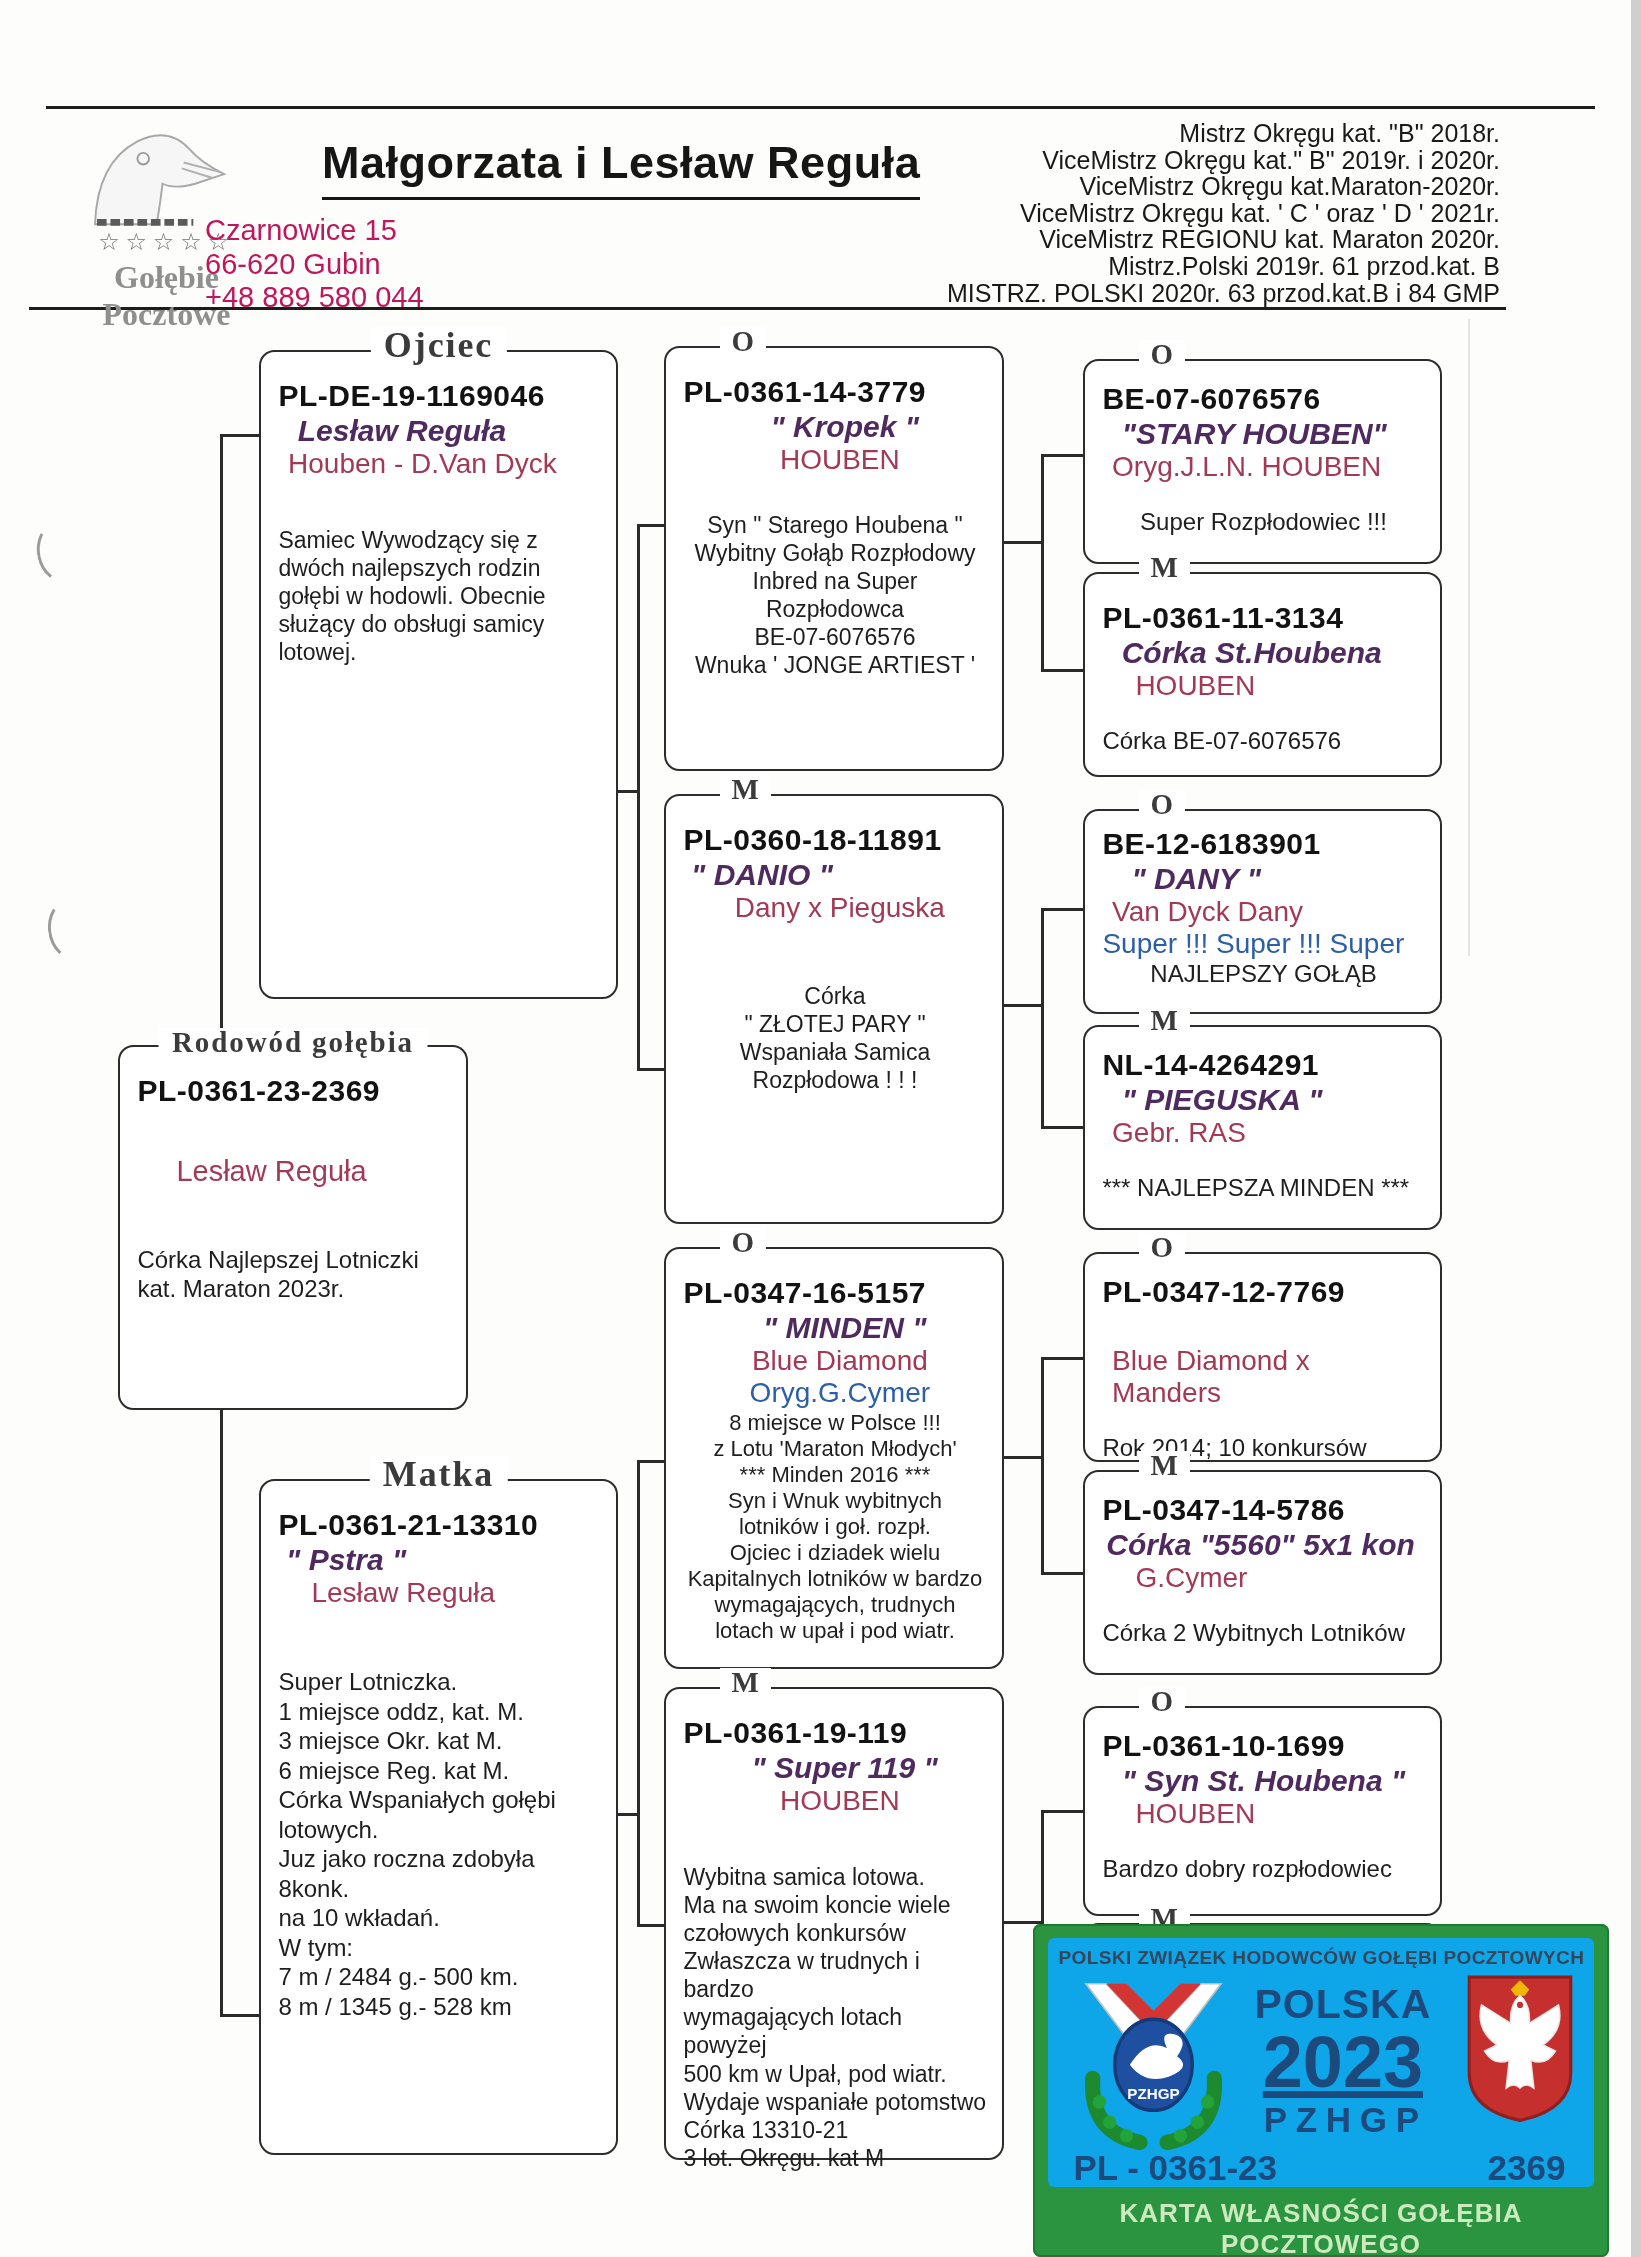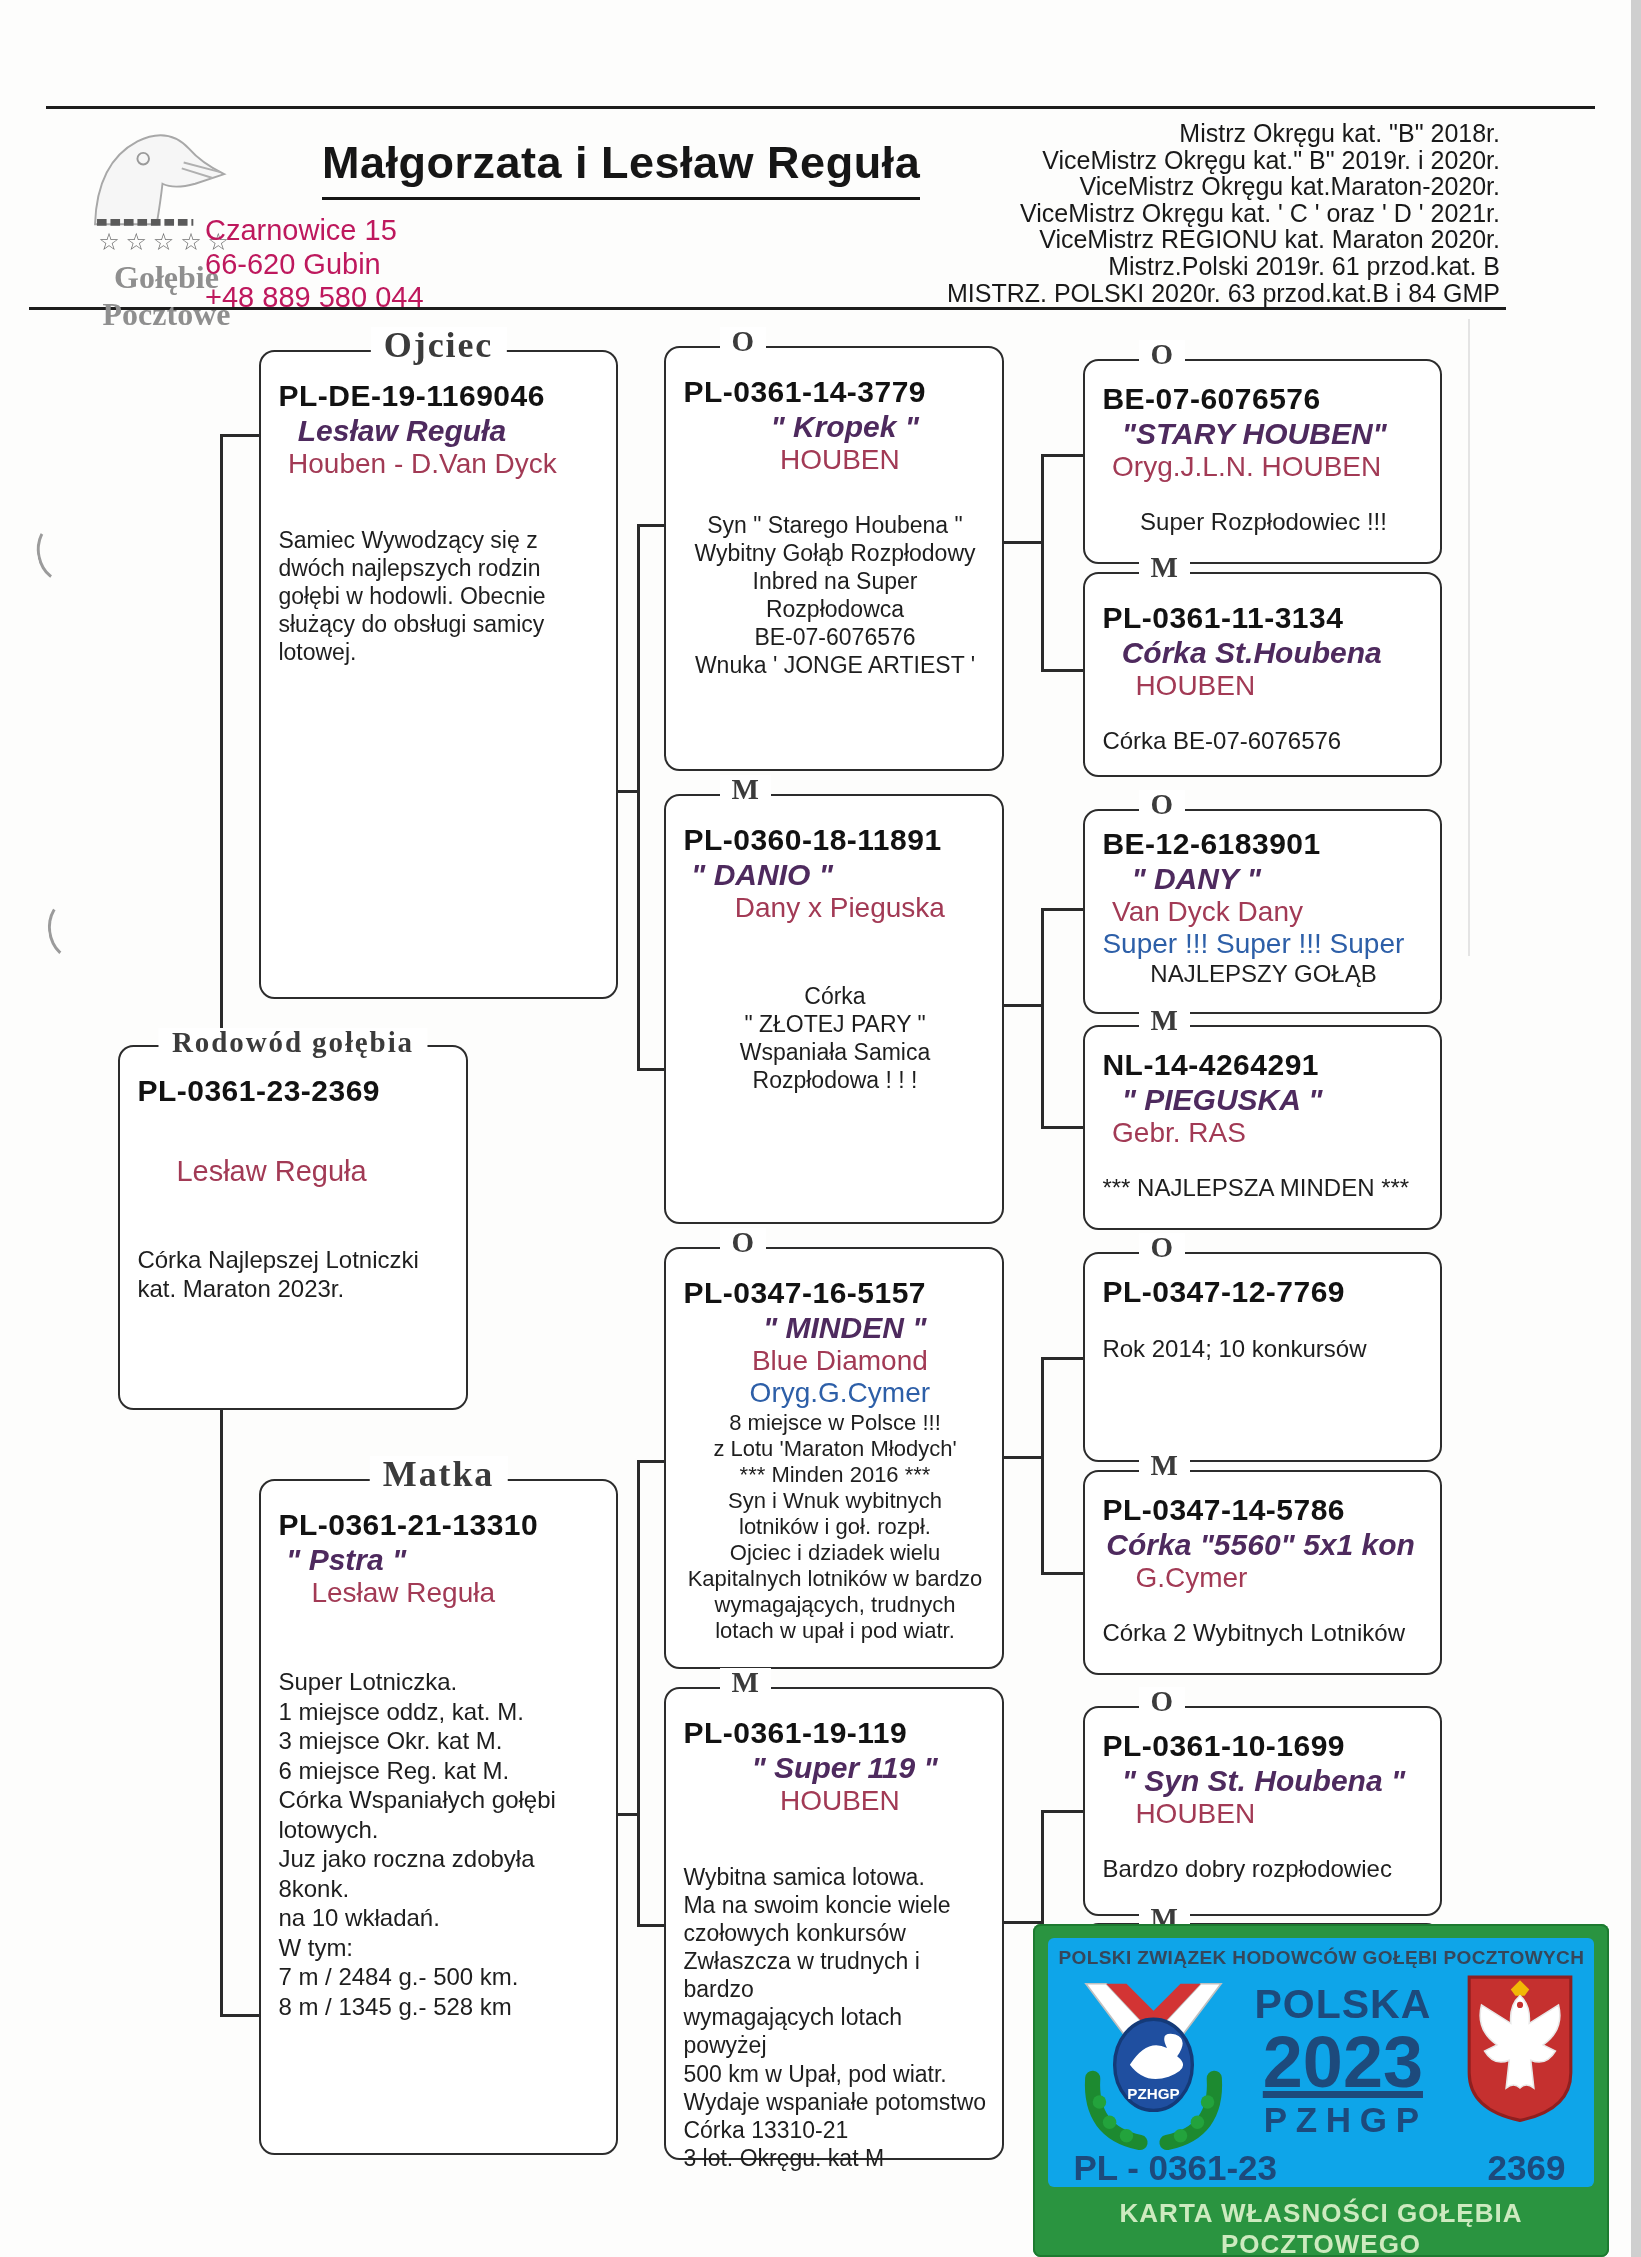--- a/index.html
+++ b/index.html
@@ -274,20 +274,21 @@
       <div class="strain">Gebr. RAS</div>
       <div class="note mt26">*** NAJLEPSZA MINDEN ***</div>
     </div>
   </div>
 
   <div class="pbox" style="left:1083px;top:1252px;width:359px;height:210px;">
     <div class="sex">O</div>
     <div class="inner" style="padding-top:21px;">
       <div class="ring">PL-0347-12-7769</div>
       <div class="bname"></div>
+      <div class="strain mt36">Blue Diamond x Manders</div>
       <div class="note mt26">Rok 2014; 10 konkursów</div>
     </div>
   </div>
 
   <div class="pbox" style="left:1083px;top:1470px;width:359px;height:205px;">
     <div class="sex">M</div>
     <div class="inner" style="padding-top:21px;">
       <div class="ring">PL-0347-14-5786</div>
       <div class="bname" style="padding-left:3.9px;">Córka "5560" 5x1 kon</div>
       <div class="strain ind">G.Cymer</div>

